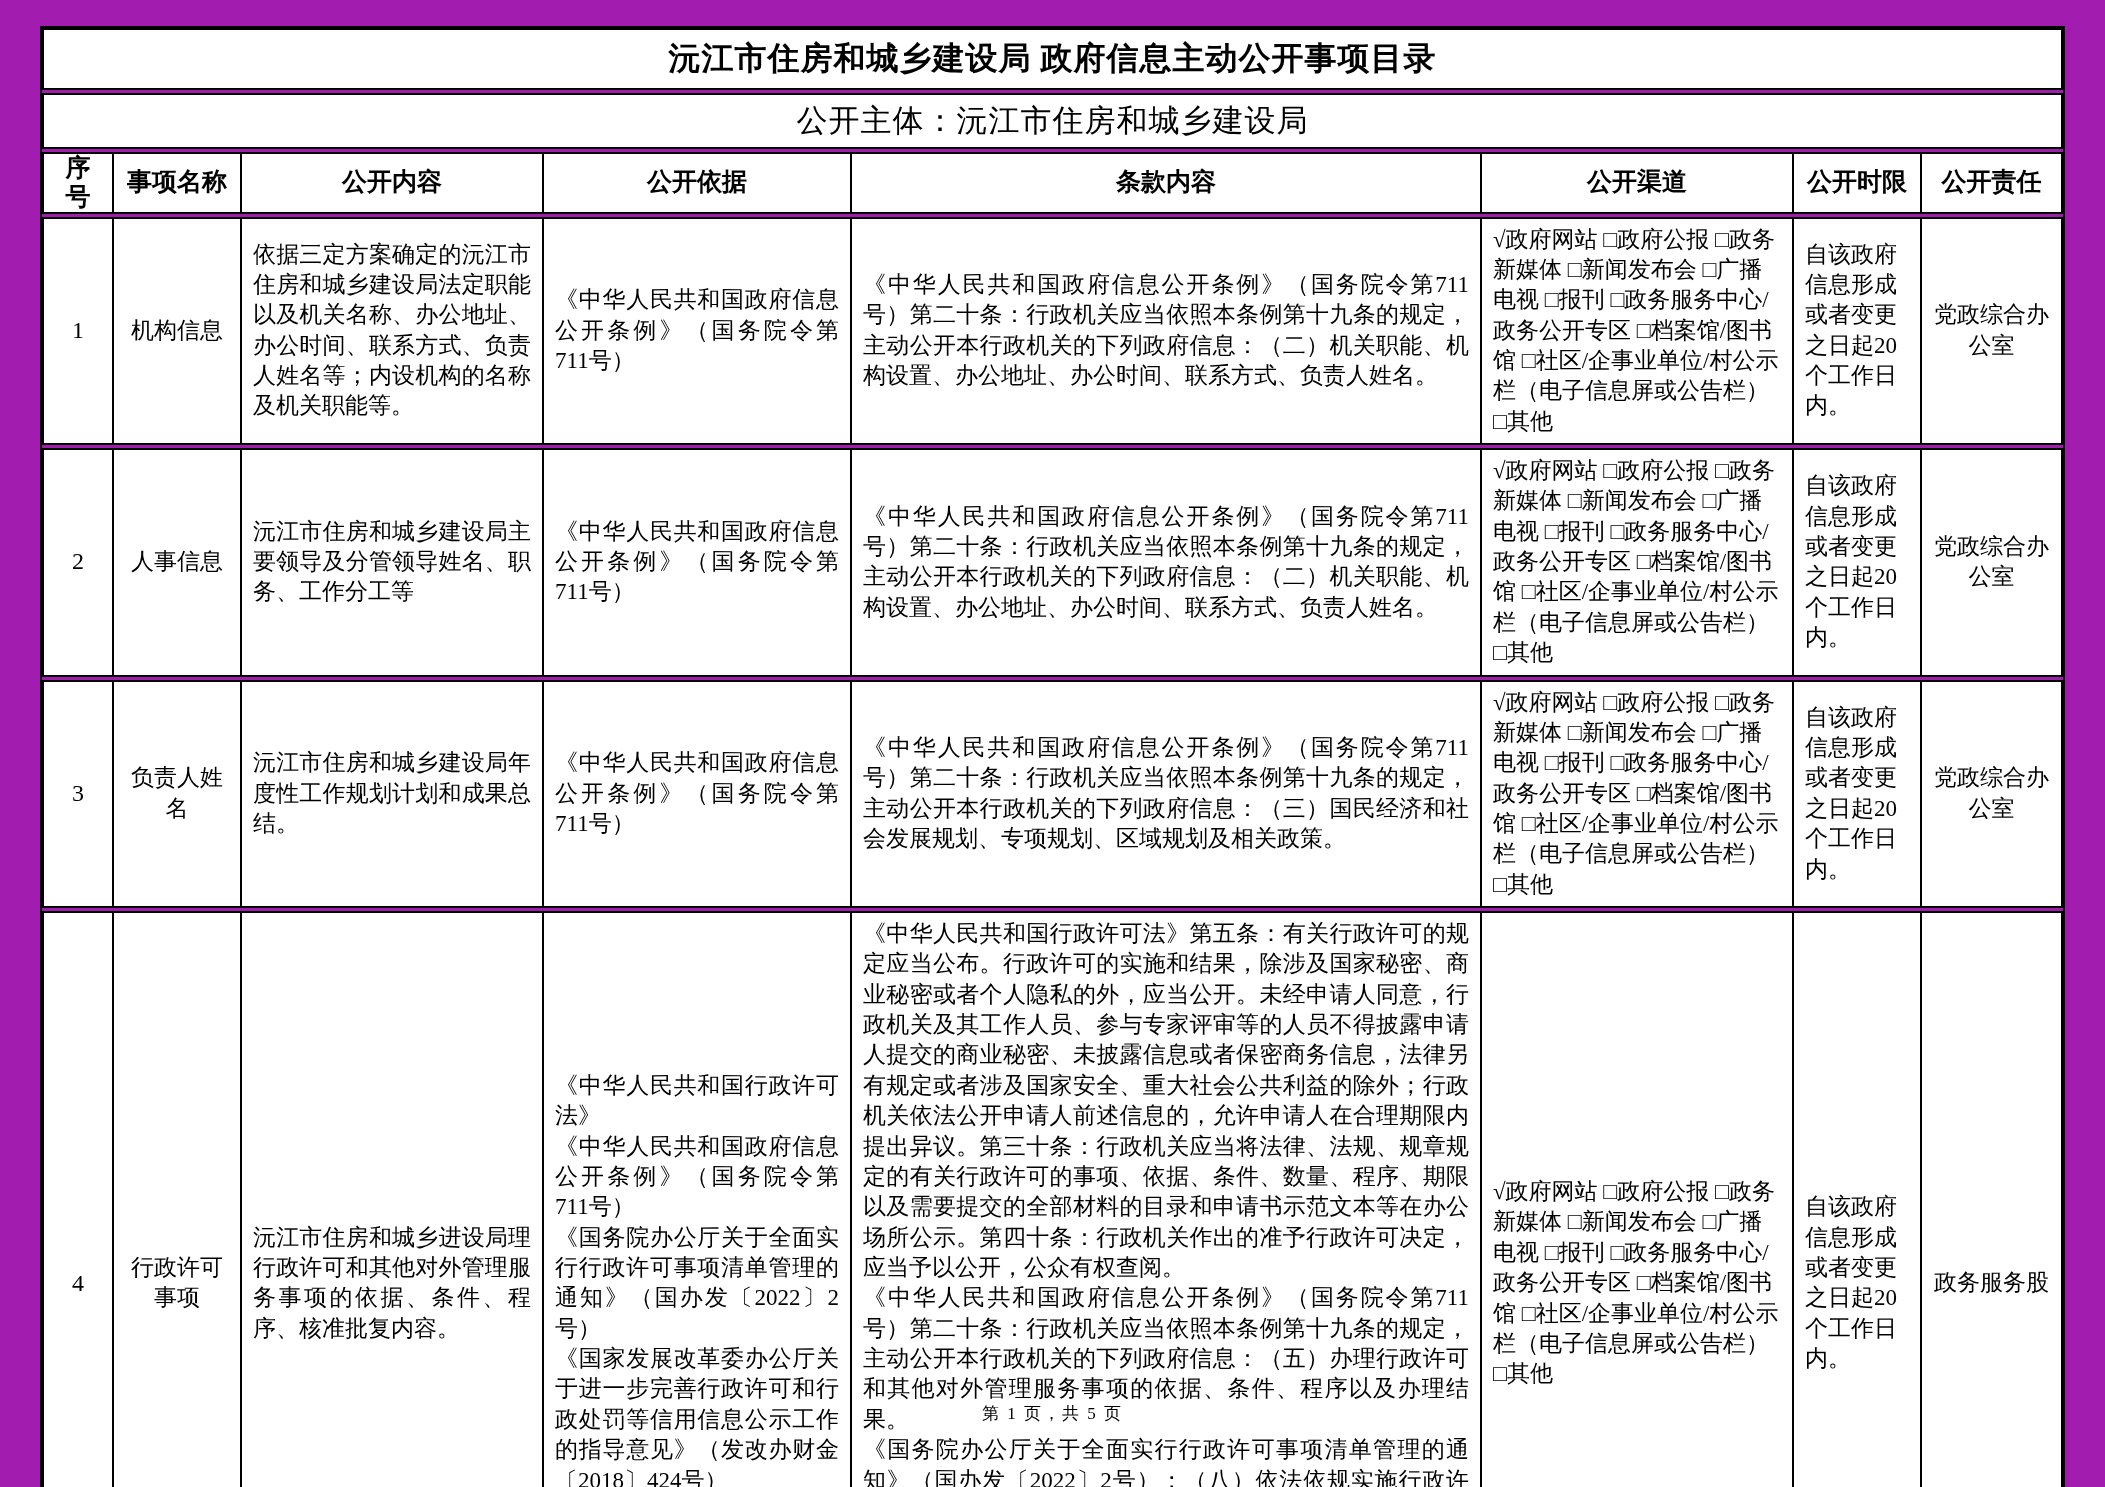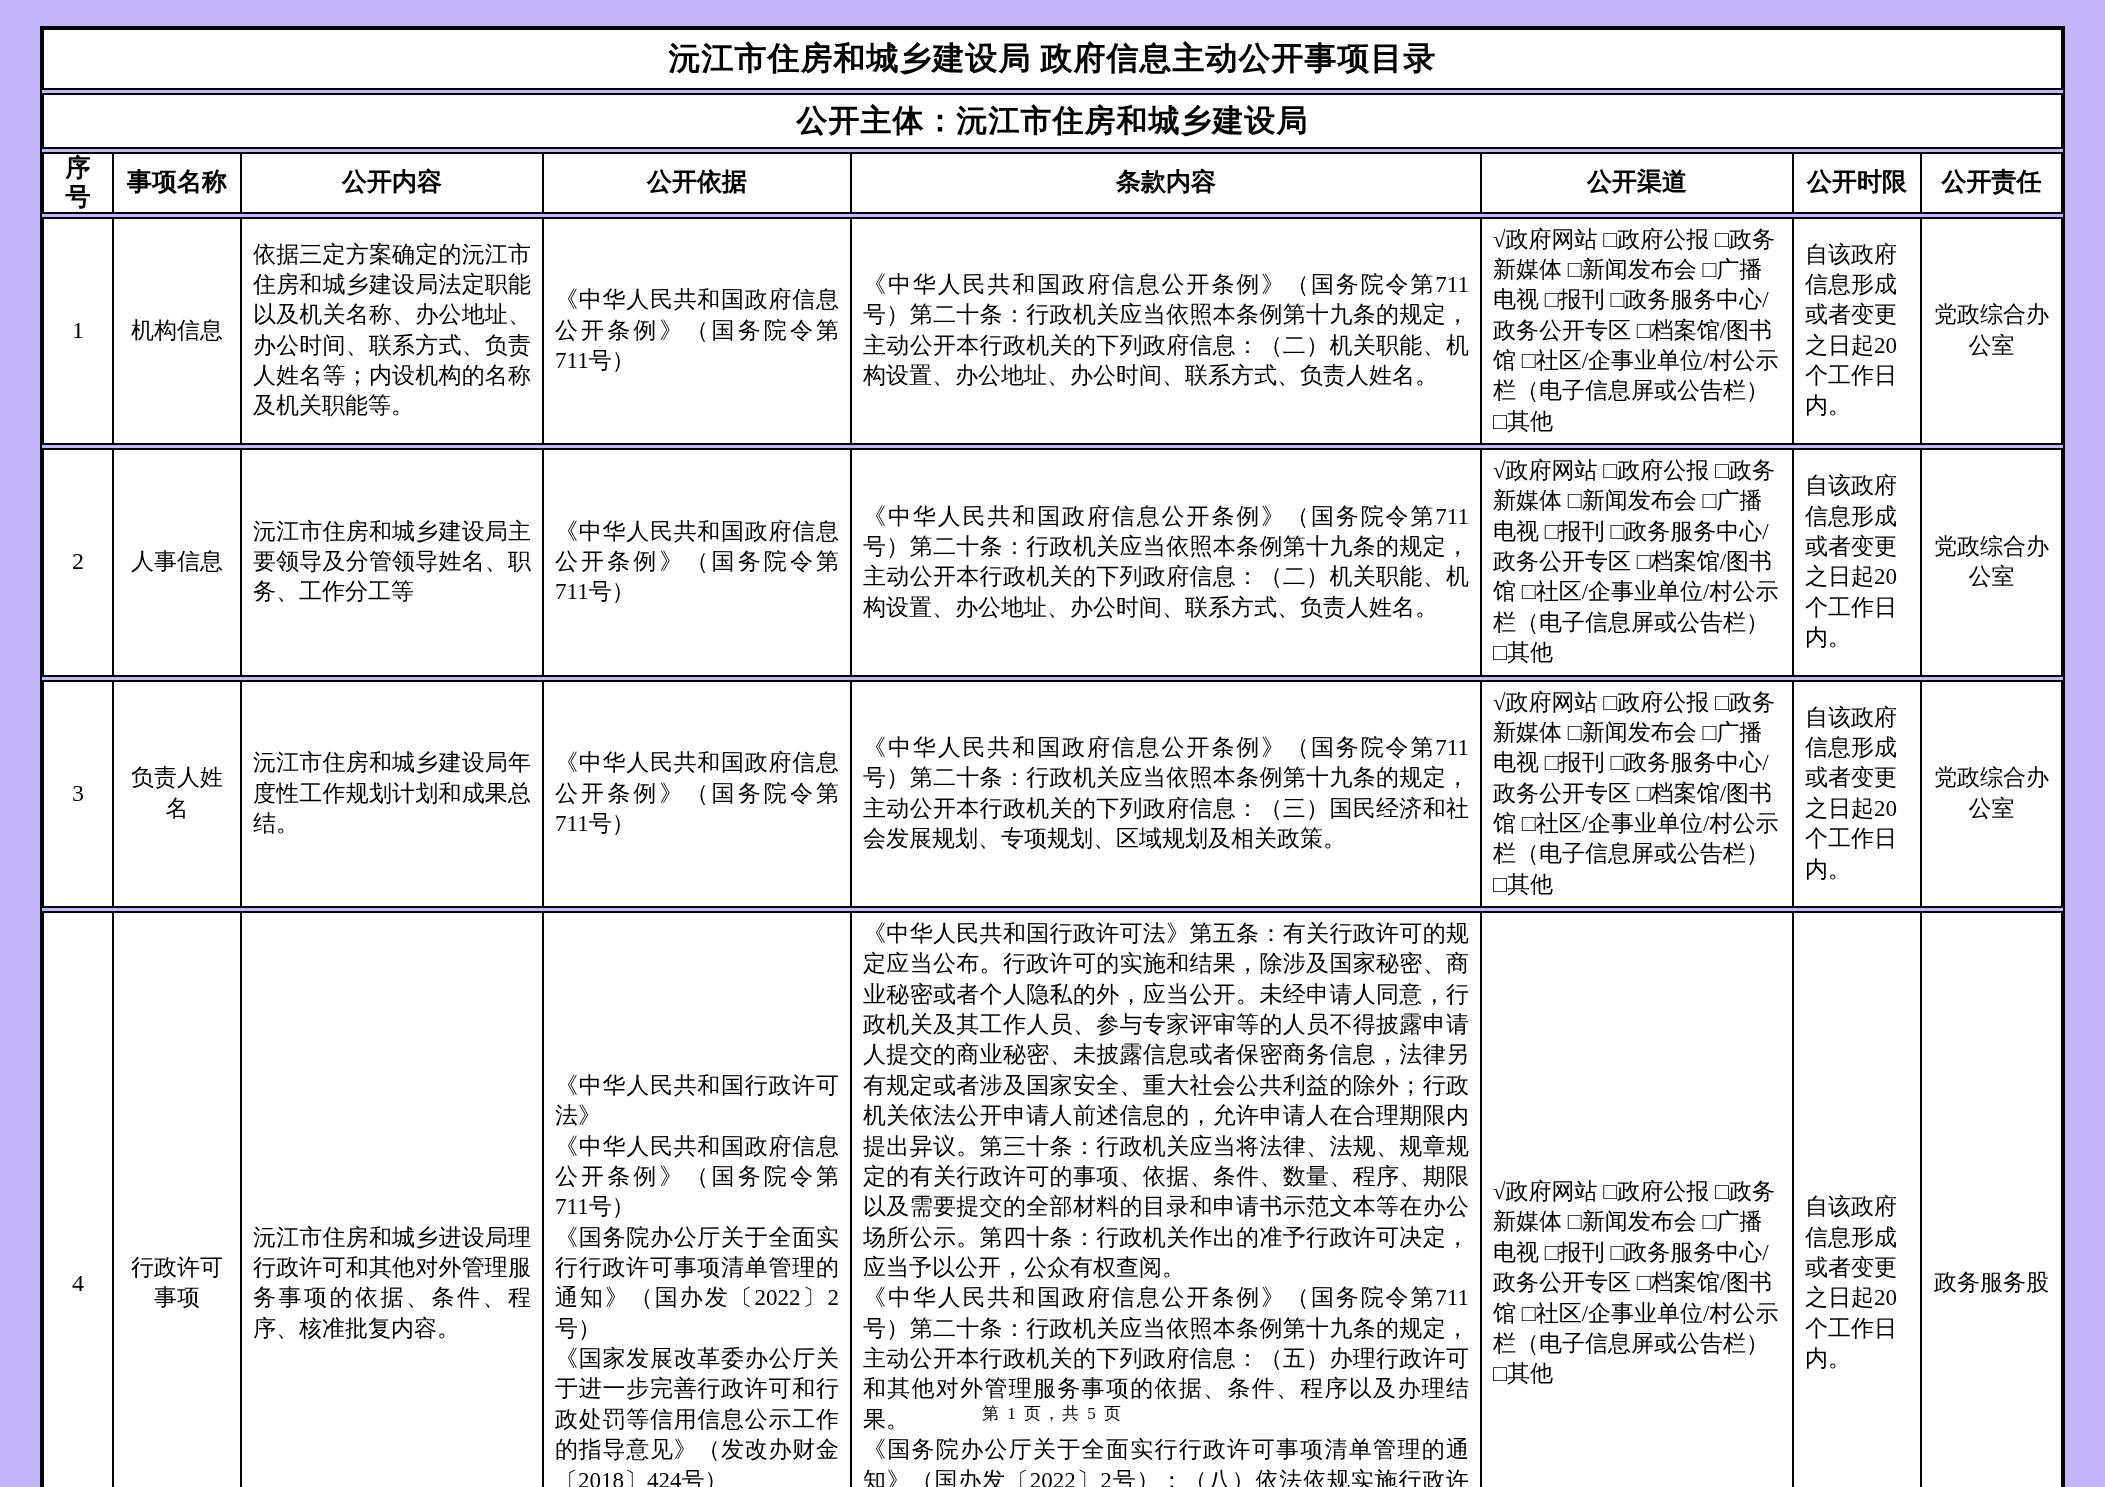--- a/index.html
+++ b/index.html
@@ -1,21 +1,21 @@
 <!DOCTYPE html>
 <html lang="zh"><head>
 <meta charset="utf-8">
 <style>
   * { margin: 0; padding: 0; box-sizing: border-box; }
   html, body { background: #e8e8e8; }
   .sheet {
     position: relative;
     width: 2105px;
     height: 1487px;
-    background: #c4b5fd;
+    background: #a21caf;
     font-family: "Liberation Serif", "DejaVu Serif", serif;
     color: #000;
     overflow: hidden;
   }
   .wrap {
     position: absolute;
     left: 40px;
     top: 26px;
     width: 2025px;
     border: 2px solid #000;
@@ -28,21 +28,21 @@
   .block:last-child { margin-bottom: 0; }
   .title-block {
     min-height: 62px;
     display: flex; align-items: center; justify-content: center;
     font-size: 32px; font-weight: bold;
     letter-spacing: 1px;
   }
   .subtitle-block {
     min-height: 56px;
     display: flex; align-items: center; justify-content: center;
-    font-size: 31px; font-weight: bold;
+    font-size: 31px; font-weight: normal;
     letter-spacing: 1px;
   }
   .grid {
     display: grid;
     grid-template-columns: 70px 128px 302px 308px 630px 312px 128px 1fr;
   }
   .cell {
     border-right: 2px solid #000;
     display: flex;
     align-items: center;

